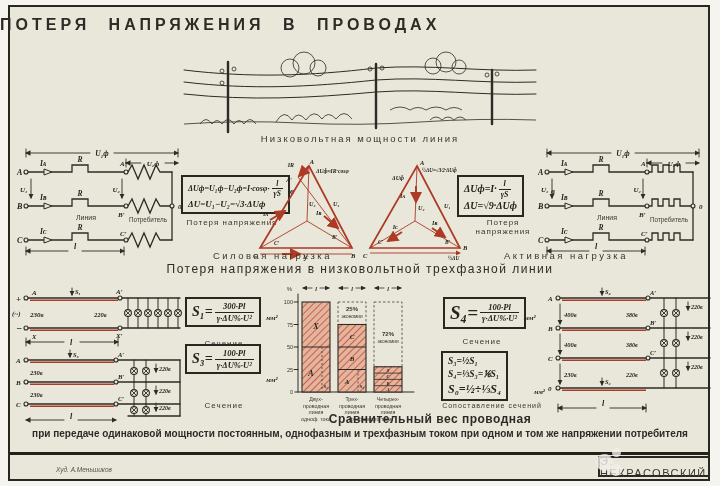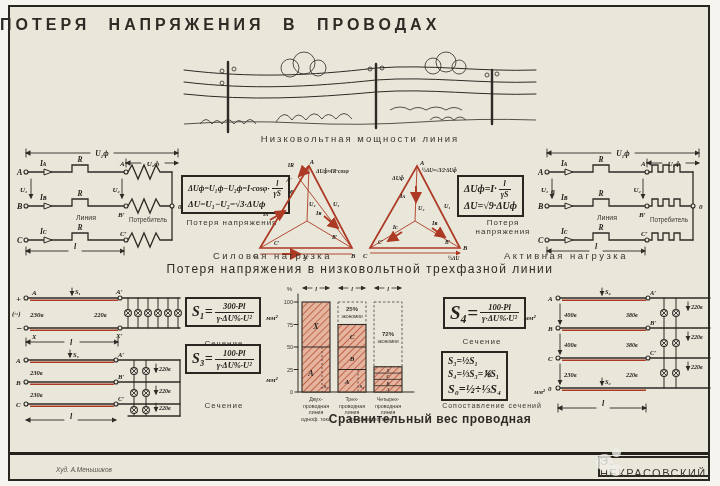--- a/index.html
+++ b/index.html
@@ -684,20 +684,21 @@
     <text class="m" x="84" y="31" font-size="6">380в</text>
     <text class="m" x="84" y="61" font-size="6">380в</text>
     <text class="m" x="84" y="91" font-size="6">220в</text>
     <text class="m" x="149" y="23" font-size="6">220в</text>
     <text class="m" x="149" y="53" font-size="6">220в</text>
     <text class="m" x="149" y="83" font-size="6">220в</text>
     <text class="m" x="61" y="120" font-size="8" text-anchor="middle">l</text>
   </svg>
 
   <div class="abs charttitle">Сравнительный вес проводная</div>
+  <div class="abs note">при передаче одинаковой мощности постоянным, однофазным и трехфазным током при одном и том же напряжении потребителя</div>
 
   <div class="abs footline"></div>
   <div class="abs credit">Худ. А.Меньшиков</div>
   <div class="abs stamp">Э. НЕКРАСОВСКИЙ</div>
 
   <div class="abs wm">
     <span class="c1"></span>
     <span class="c2"></span>
     <span class="c3"></span>
   </div>

